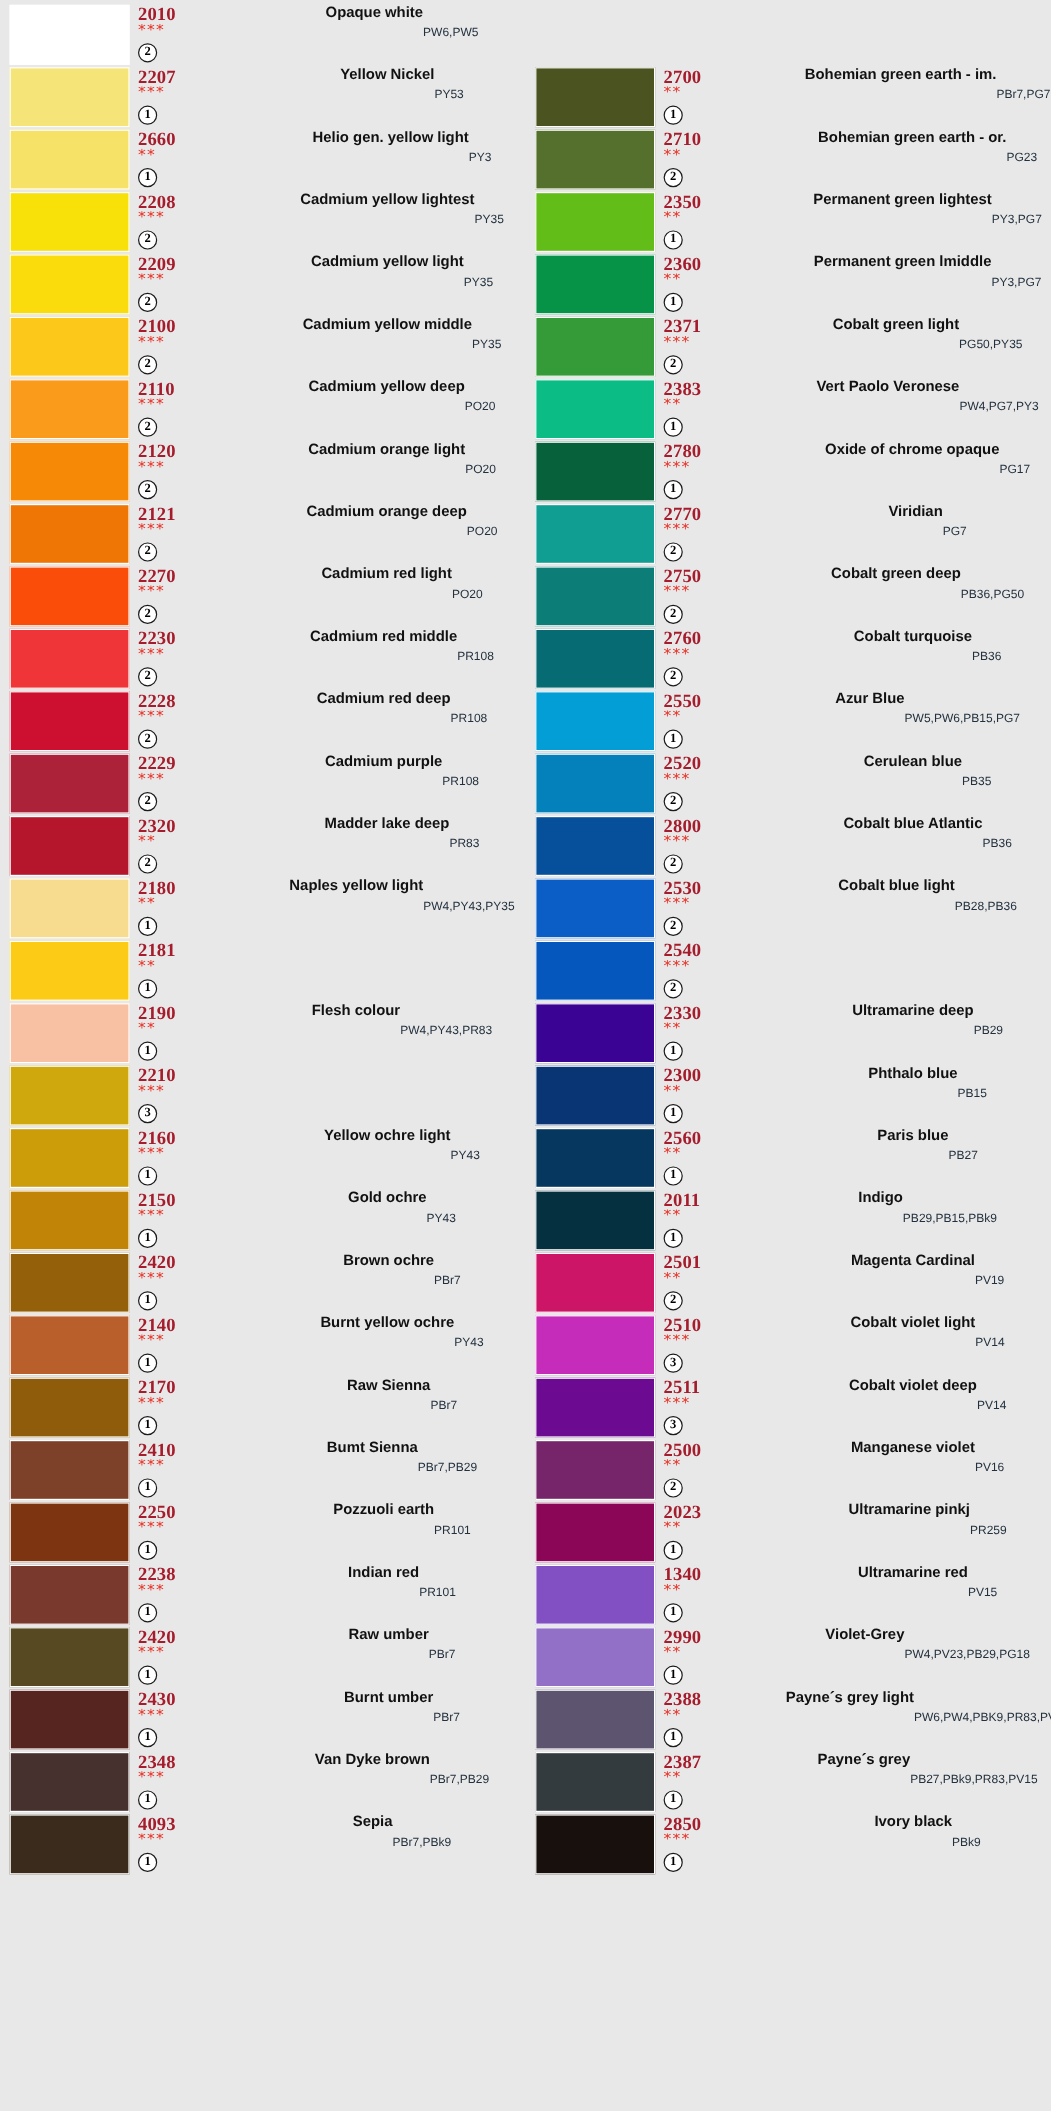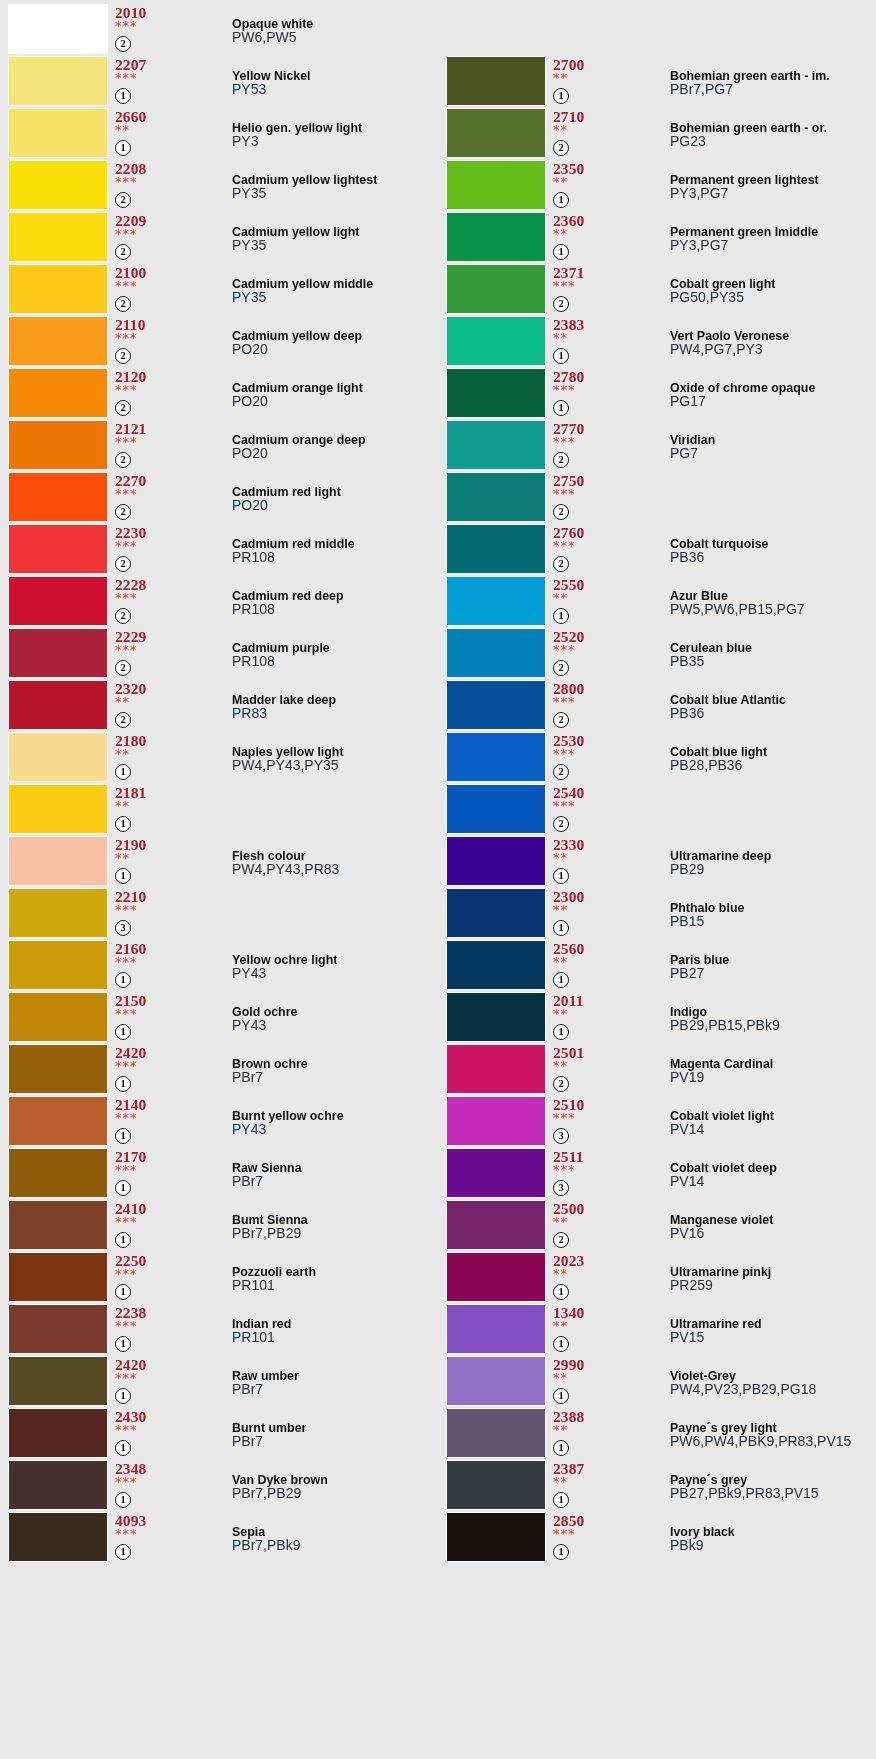--- a/index.html
+++ b/index.html
@@ -89,39 +89,39 @@
     color:#000000;
     line-height:1;
     margin-top:3px;
     box-sizing:border-box;
   }
   .info{
     flex:1 1 auto;
     box-sizing:border-box;
     padding-left:46px;
     display:flex;
-    flex-direction:column;
+    flex-direction:row;
     justify-content:center;
     min-width:0;
   }
   .pname{
     font-family:"Liberation Sans", sans-serif;
     font-weight:bold;
     font-size:12.4px;
     color:#111111;
     line-height:13px;
     white-space:nowrap;
   }
   .pigment{
     font-family:"Liberation Sans", sans-serif;
     font-weight:normal;
-    font-size:14px;
+    font-size:10px;
     color:#23313e;
     line-height:12px;
-    margin-top:0;
+    margin-top:18px;
     white-space:nowrap;
   }
 </style>
 </head>
 <body>
 
 <div id="chart">
   <div class="cols">
     <div class="col col-left" id="left-col">
         <div class="row">
@@ -418,20 +418,24 @@
           <div class="swatch" style="background: rgb(15, 158, 145);"></div>
           <div class="meta"><span class="code">2770</span><span class="stars">***</span><span class="opacity">2</span></div>
           <div class="info">
             <div class="pname">Viridian</div>
             <div class="pigment">PG7</div>
           </div>
         </div>
         <div class="row">
           <div class="swatch" style="background: rgb(12, 125, 119);"></div>
           <div class="meta"><span class="code">2750</span><span class="stars">***</span><span class="opacity">2</span></div>
+          <div class="info">
+            <div class="pname">Cobalt green deep</div>
+            <div class="pigment">PB36,PG50</div>
+          </div>
         </div>
         <div class="row">
           <div class="swatch" style="background: rgb(6, 107, 115);"></div>
           <div class="meta"><span class="code">2760</span><span class="stars">***</span><span class="opacity">2</span></div>
           <div class="info">
             <div class="pname">Cobalt turquoise</div>
             <div class="pigment">PB36</div>
           </div>
         </div>
         <div class="row">

